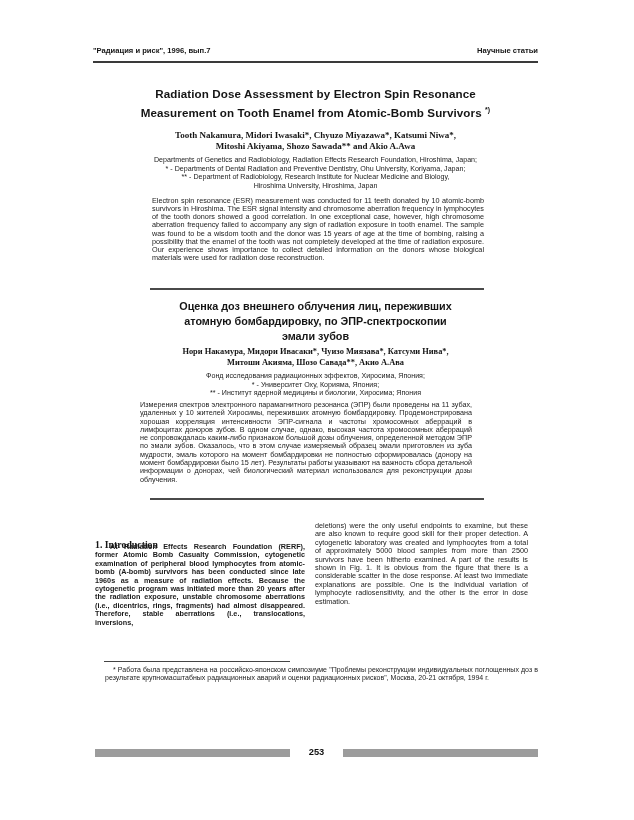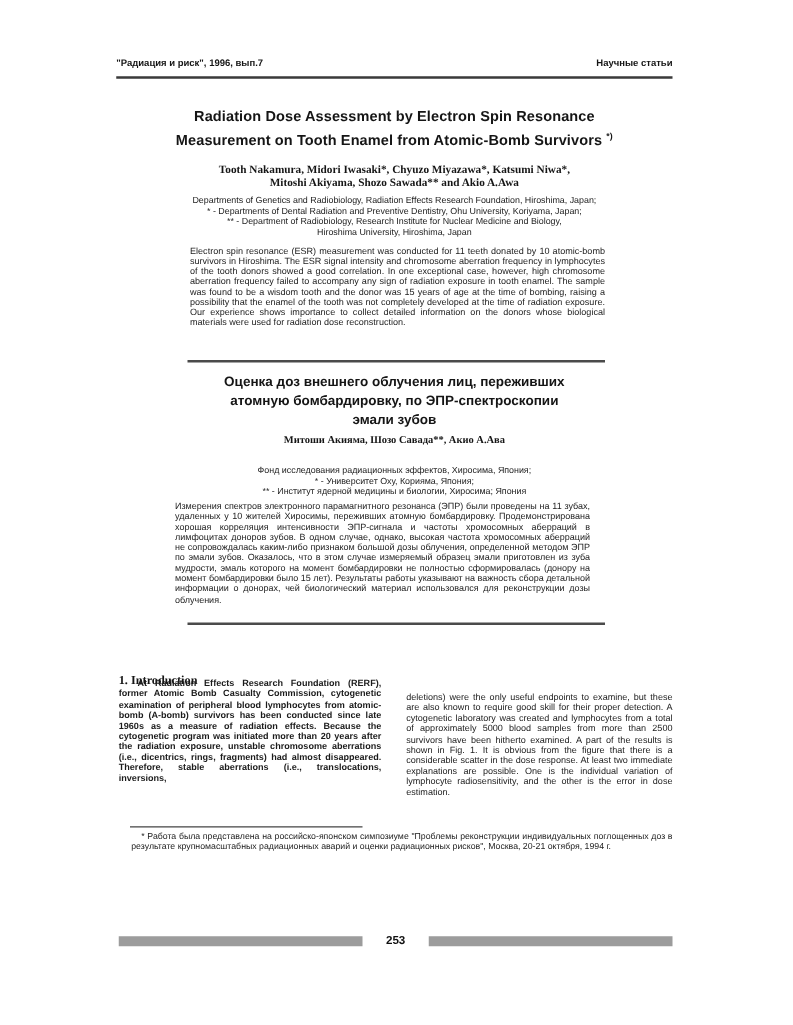--- a/index.html
+++ b/index.html
@@ -23,21 +23,21 @@
   .rule-2{top:498px;}
   
   .title-ru{left:93px;top:299px;width:445px;text-align:center;font-size:10.8px;font-weight:bold;line-height:15px;}
   .authors-ru{left:93px;top:347px;width:445px;text-align:center;font-family:"Liberation Serif", serif;font-size:8.4px;font-weight:bold;line-height:10.5px;}
   .affil-ru{left:93px;top:372px;width:445px;text-align:center;font-size:7.1px;line-height:8.5px;color:#222;}
   .abstract-ru{left:140px;top:401px;width:332px;font-size:7.2px;line-height:8.3px;text-align:justify;color:#222;}
   
   .intro-heading{left:95px;top:520px;width:210px;text-align:left;font-family:"Liberation Serif", serif;font-size:9.8px;font-weight:bold;margin-top:19px;}
   .col-left{left:95px;top:543px;width:210px;font-size:7.25px;line-height:8.4px;text-align:justify;color:#1b1b1b;font-weight:bold;}
   .col-left p{margin:0;text-indent:15px;}
-  .col-right{left:325px;top:522px;width:213px;font-size:7.25px;line-height:8.4px;text-align:justify;color:#1b1b1b;margin-top:32px;}
+  .col-right{left:315px;top:522px;width:213px;font-size:7.25px;line-height:8.4px;text-align:justify;color:#1b1b1b;}
   .col-right p{margin:0;}
   
   .footnote-rule{left:104px;top:661px;width:186px;height:1px;background:#444;}
   .footnote{left:105px;top:666px;width:433px;font-size:7px;line-height:8.2px;text-align:justify;color:#222;}
   .footnote p{margin:0;text-indent:8px;}
   
   .bar{top:749px;height:8px;background:#9c9c9c;}
   .bar-left{left:95px;width:195px;}
   .bar-right{left:343px;width:195px;}
   .page-number{left:290px;top:747px;width:53px;text-align:center;font-size:9.3px;font-weight:bold;color:#111;}
@@ -72,20 +72,21 @@
 
   <div class="abs mid-rule rule-1"></div>
 
   <div class="abs title-ru">
     <div>Оценка доз внешнего облучения лиц, переживших</div>
     <div>атомную бомбардировку, по ЭПР-спектроскопии</div>
     <div>эмали зубов</div>
   </div>
 
   <div class="abs authors-ru">
+    <div>Нори Накамура, Мидори Ивасаки*, Чуизо Миязава*, Катсуми Нива*,</div>
     <div>Митоши Акияма, Шозо Савада**, Акио А.Ава</div>
   </div>
 
   <div class="abs affil-ru">
     <div>Фонд исследования радиационных эффектов, Хиросима, Япония;</div>
     <div>* - Университет Оху, Корияма, Япония;</div>
     <div>** - Институт ядерной медицины и биологии, Хиросима; Япония</div>
   </div>
 
   <div class="abs abstract-ru">Измерения спектров электронного парамагнитного резонанса (ЭПР) были проведены на 11 зубах, удаленных у 10 жителей Хиросимы, переживших атомную бомбардировку. Продемонстрирована хорошая корреляция интенсивности ЭПР-сигнала и частоты хромосомных аберраций в лимфоцитах доноров зубов. В одном случае, однако, высокая частота хромосомных аберраций не сопровождалась каким-либо признаком большой дозы облучения, определенной методом ЭПР по эмали зубов. Оказалось, что в этом случае измеряемый образец эмали приготовлен из зуба мудрости, эмаль которого на момент бомбардировки не полностью сформировалась (донору на момент бомбардировки было 15 лет). Результаты работы указывают на важность сбора детальной информации о донорах, чей биологический материал использовался для реконструкции дозы облучения.</div>

